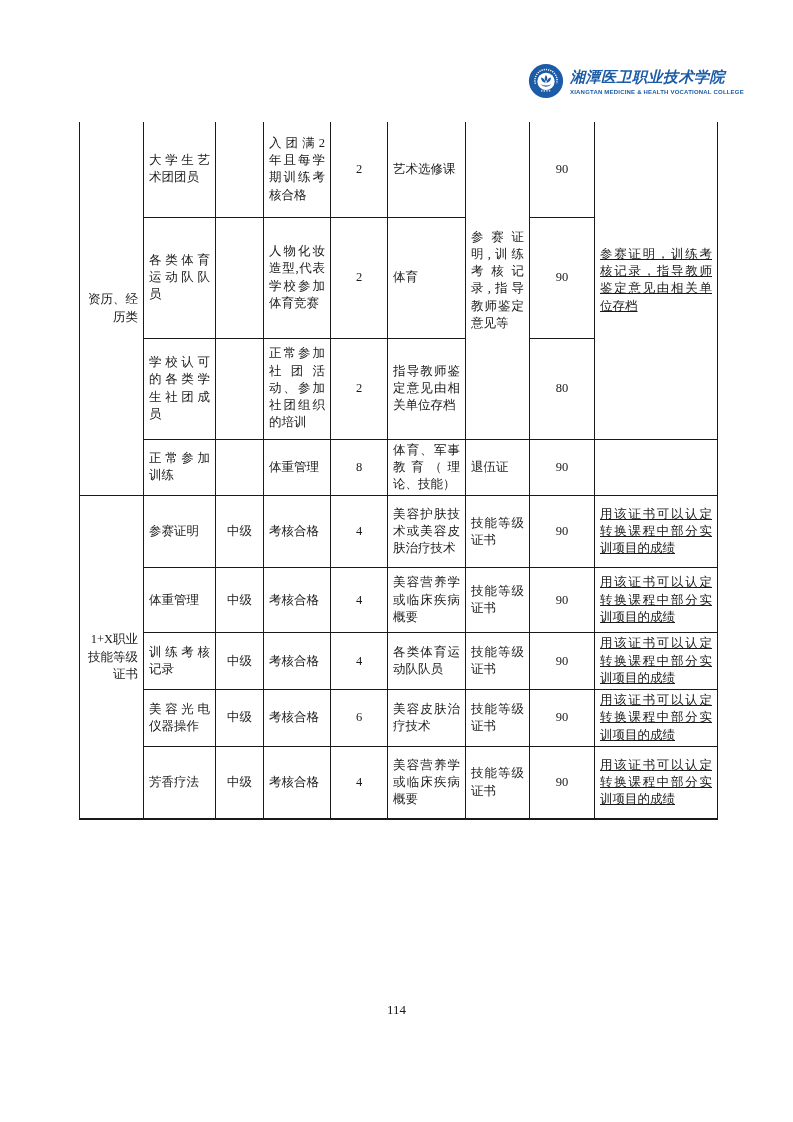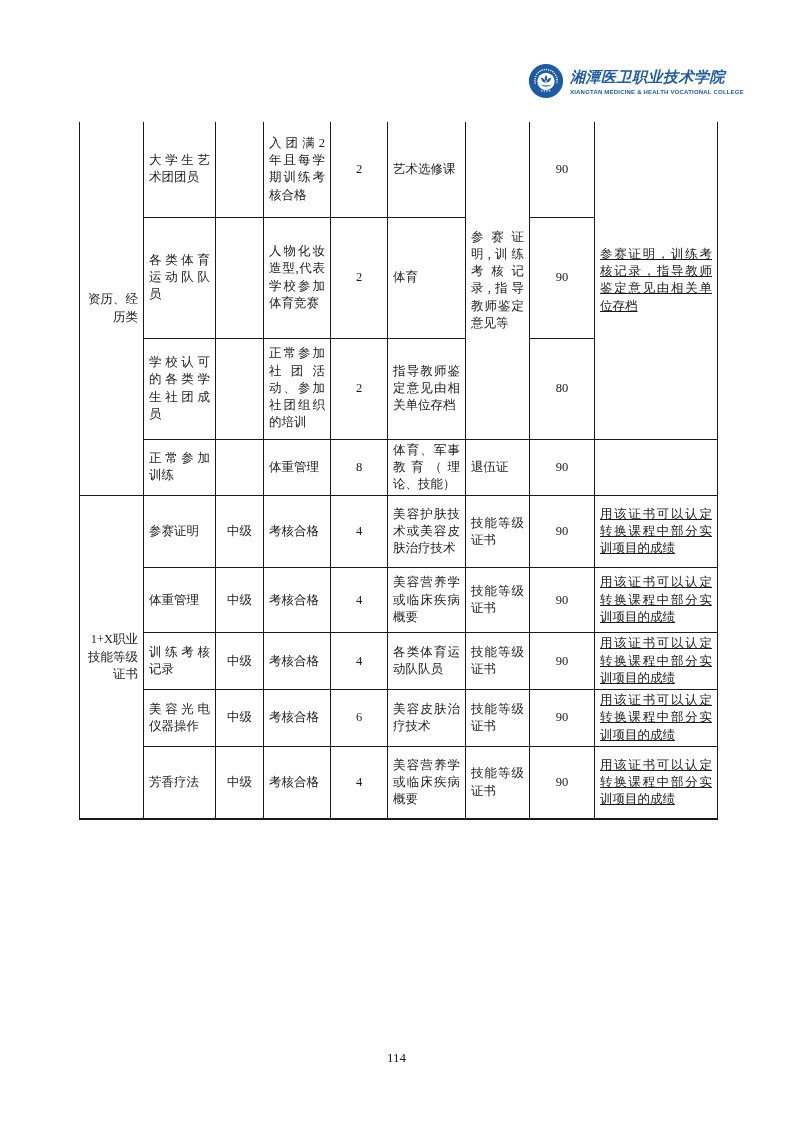--- a/index.html
+++ b/index.html
@@ -42,21 +42,21 @@
   }
   .c-remark { padding-left:7px; padding-right:7px;text-decoration:underline; }
 
   tr.h95 {height:95px} tr.h121{height:121px} tr.h101{height:101px}
   tr.h55 {height:55px} tr.h72 {height:72px}  tr.h65 {height:65px}
   tr.h52 {height:52px} tr.h73 {height:73px}
 
   
   .pagenum {
     position:absolute; top:1002px; left:0; width:793px; text-align:center;
-    font-size:13px; color:#1a1a1a;margin-top:48px;
+    font-size:13px; color:#1a1a1a;
   }
 </style>
 </head>
 <body>
 
 <div class="page">
 
   <div class="logo">
     <svg class="emblem" viewBox="0 0 40 40" aria-hidden="true">
       <circle cx="20" cy="20" r="19" fill="#1c5ba6"></circle>

